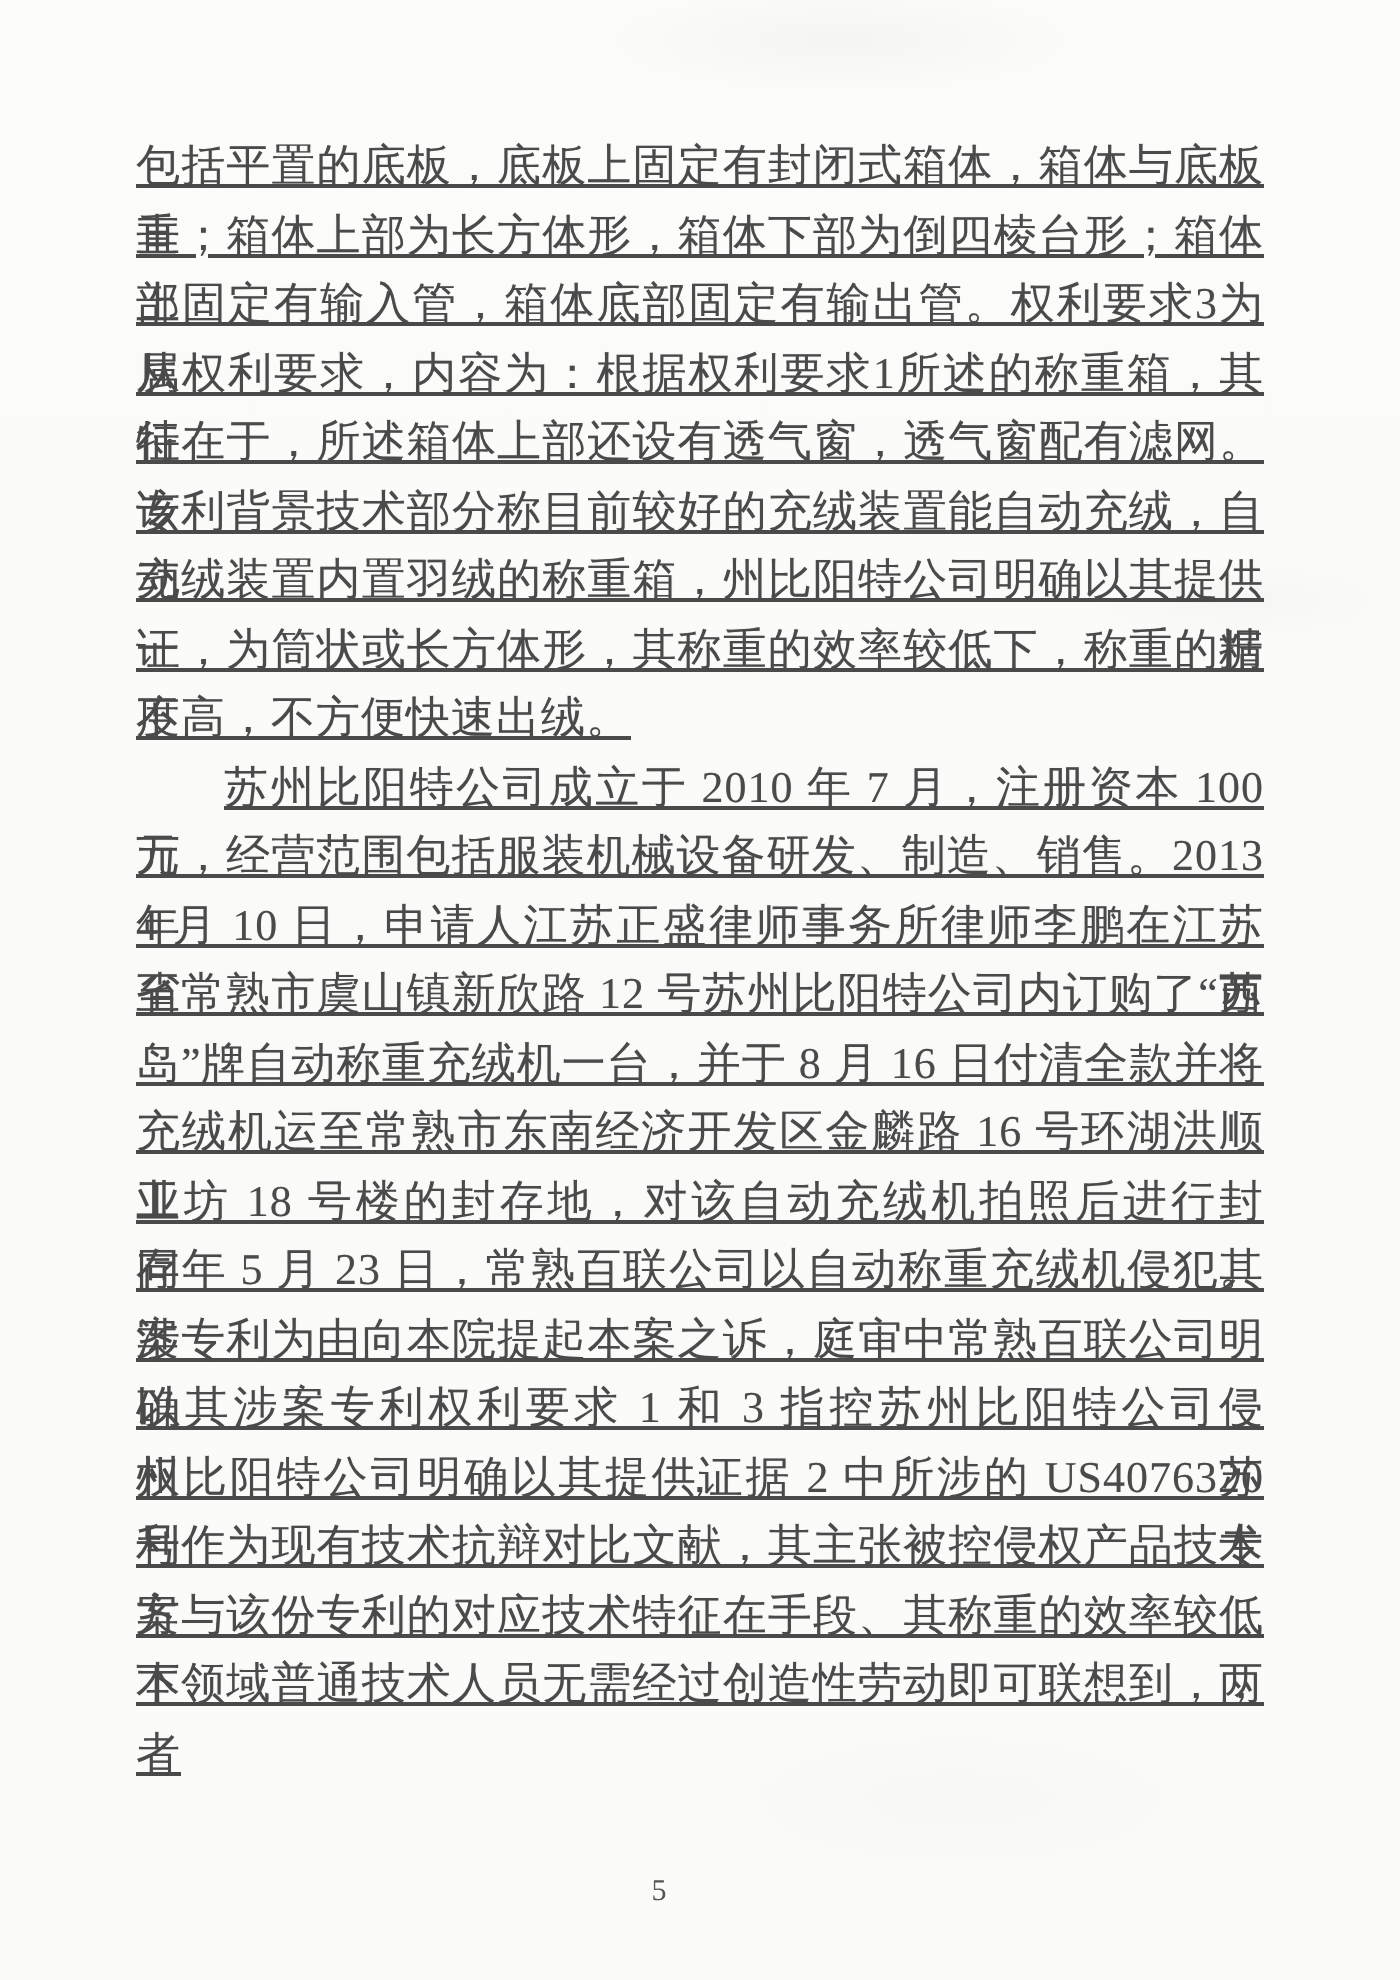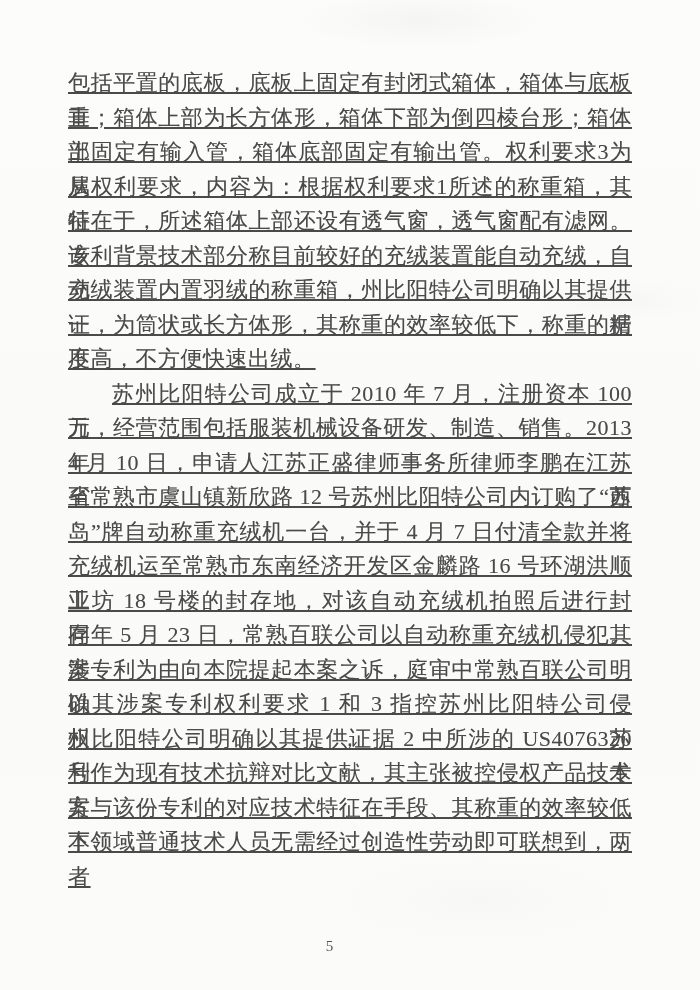--- a/index.html
+++ b/index.html
@@ -75,21 +75,21 @@
     <p class="line">属权利要求，内容为：根据权利要求1所述的称重箱，其特</p>
     <p class="line">征在于，所述箱体上部还设有透气窗，透气窗配有滤网。该</p>
     <p class="line">专利背景技术部分称目前较好的充绒装置能自动充绒，自动</p>
     <p class="line">充绒装置内置羽绒的称重箱，州比阳特公司明确以其提供证据</p>
     <p class="line">一，为筒状或长方体形，其称重的效率较低下，称重的精度</p>
     <p class="line short">不高，不方便快速出绒。</p>
     <p class="line indent">苏州比阳特公司成立于 2010 年 7 月，注册资本 100 万</p>
     <p class="line">元，经营范围包括服装机械设备研发、制造、销售。2013 年</p>
     <p class="line">4 月 10 日，申请人江苏正盛律师事务所律师李鹏在江苏省苏</p>
     <p class="line">至常熟市虞山镇新欣路 12 号苏州比阳特公司内订购了“西</p>
-    <p class="line">岛”牌自动称重充绒机一台，并于 4 月 7 日付清全款并将</p>
+    <p class="line">岛”牌自动称重充绒机一台，并于 8 月 16 日付清全款并将</p>
     <p class="line">充绒机运至常熟市东南经济开发区金麟路 16 号环湖洪顺工</p>
     <p class="line">业坊 18 号楼的封存地，对该自动充绒机拍照后进行封存。</p>
     <p class="line">同年 5 月 23 日，常熟百联公司以自动称重充绒机侵犯其涉</p>
     <p class="line">案专利为由向本院提起本案之诉，庭审中常熟百联公司明确</p>
     <p class="line">以其涉案专利权利要求 1 和 3 指控苏州比阳特公司侵权，苏</p>
     <p class="line">州比阳特公司明确以其提供证据 2 中所涉的 US4076320 号专</p>
     <p class="line">利作为现有技术抗辩对比文献，其主张被控侵权产品技术方</p>
     <p class="line">案与该份专利的对应技术特征在手段、其称重的效率较低下，</p>
     <p class="line">本领域普通技术人员无需经过创造性劳动即可联想到，两者</p>
   </div>

